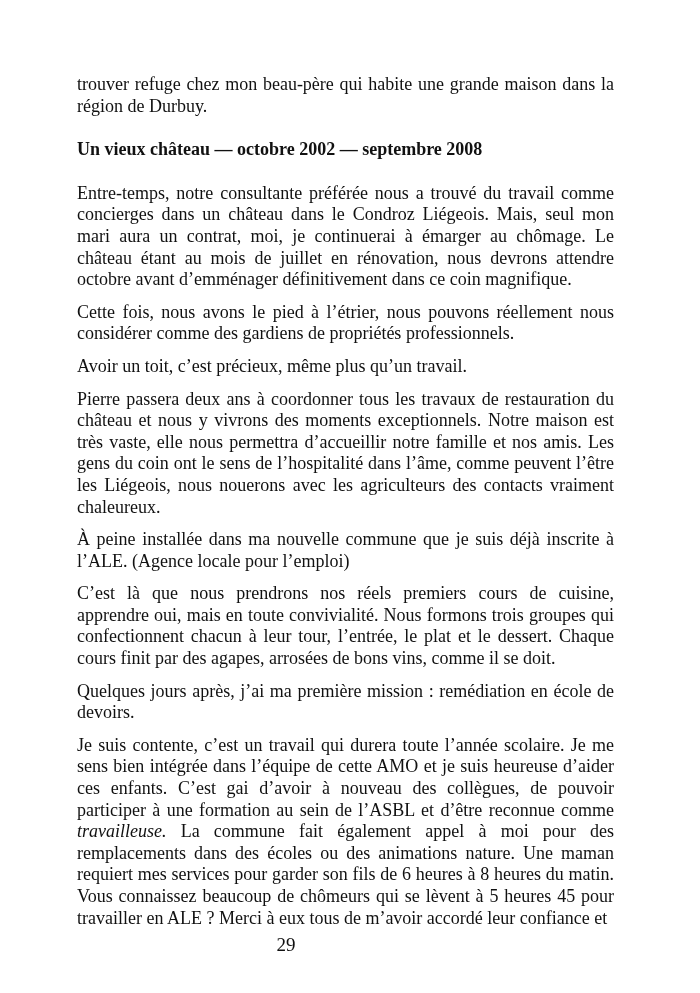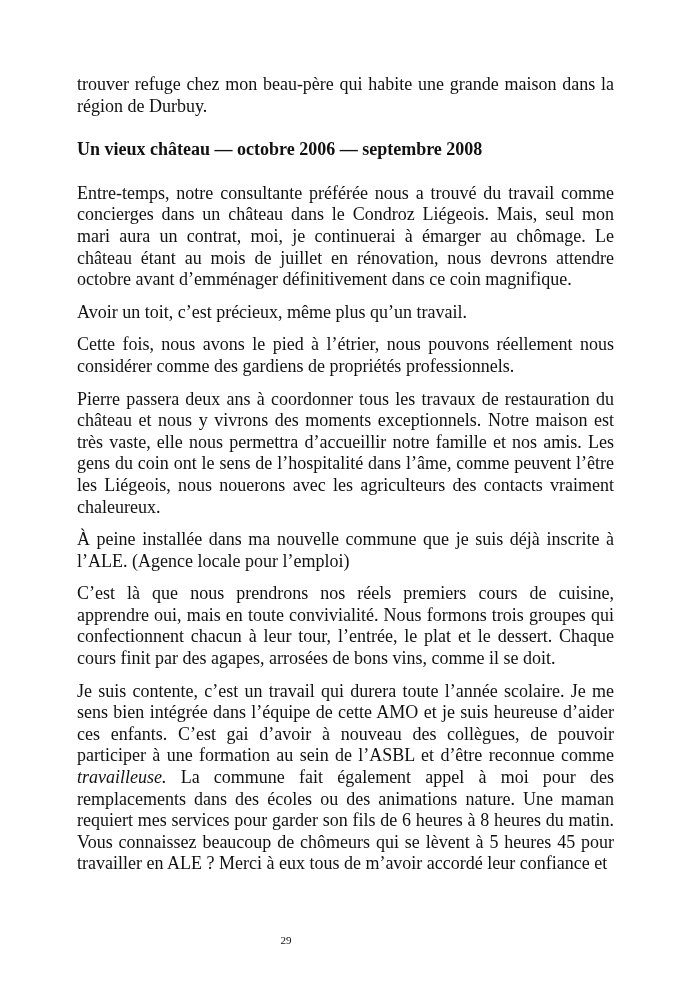--- a/index.html
+++ b/index.html
@@ -25,32 +25,33 @@
     text-align: left;
   }
   .page em { }
   .page-number {
     position: absolute;
     left: 0;
     width: 572px;
     top: 934px;
     text-align: center;
     font-family: "Liberation Serif", "DejaVu Serif", serif;
-    font-size: 11px;
+    font-size: 19px;
     color: #111111;
   }
 </style>
 </head>
 <body>
 
 <div class="page">
   <p class="first">trouver refuge chez mon beau-père qui habite une grande maison dans la région de Durbuy.</p>
-  <h2>Un vieux château — octobre 2006 — septembre 2008</h2>
+  <h2>Un vieux château — octobre 2002 — septembre 2008</h2>
   <p>Entre-temps, notre consultante préférée nous a trouvé du travail comme concierges dans un château dans le Condroz Liégeois. Mais, seul mon mari aura un contrat, moi, je continuerai à émarger au chômage. Le château étant au mois de juillet en rénovation, nous devrons attendre octobre avant d’emménager définitivement dans ce coin magnifique.</p>
+  <p>Cette fois, nous avons le pied à l’étrier, nous pouvons réellement nous considérer comme des gardiens de propriétés professionnels.</p>
   <p>Avoir un toit, c’est précieux, même plus qu’un travail.</p>
-  <p>Cette fois, nous avons le pied à l’étrier, nous pouvons réellement nous considérer comme des gardiens de propriétés professionnels.</p>
   <p>Pierre passera deux ans à coordonner tous les travaux de restauration du château et nous y vivrons des moments exceptionnels. Notre maison est très vaste, elle nous permettra d’accueillir notre famille et nos amis. Les gens du coin ont le sens de l’hospitalité dans l’âme, comme peuvent l’être les Liégeois, nous nouerons avec les agriculteurs des contacts vraiment chaleureux.</p>
   <p>À peine installée dans ma nouvelle commune que je suis déjà inscrite à l’ALE. (Agence locale pour l’emploi)</p>
   <p>C’est là que nous prendrons nos réels premiers cours de cuisine, apprendre oui, mais en toute convivialité. Nous formons trois groupes qui confectionnent chacun à leur tour, l’entrée, le plat et le dessert. Chaque cours finit par des agapes, arrosées de bons vins, comme il se doit.</p>
+  <p>Quelques jours après, j’ai ma première mission : remédiation en école de devoirs.</p>
   <p><span>Je suis contente, c’est un travail qui durera toute l’année scolaire. Je me sens bien intégrée dans l’équipe de cette AMO et je suis heureuse d’aider ces enfants. C’est gai d’avoir à nouveau des collègues, de pouvoir participer à une formation au sein de l’ASBL et d’être reconnue comme </span><em>travailleuse.</em><span> La commune fait également appel à moi pour des remplacements dans des écoles ou des animations nature. Une maman requiert mes services pour garder son fils de 6 heures à 8 heures du matin. Vous connaissez beaucoup de chômeurs qui se lèvent à 5 heures 45 pour travailler en ALE ? Merci à eux tous de m’avoir accordé leur confiance et</span></p>
 </div>
 
 <div class="page-number">29</div>
 
 </body></html>

